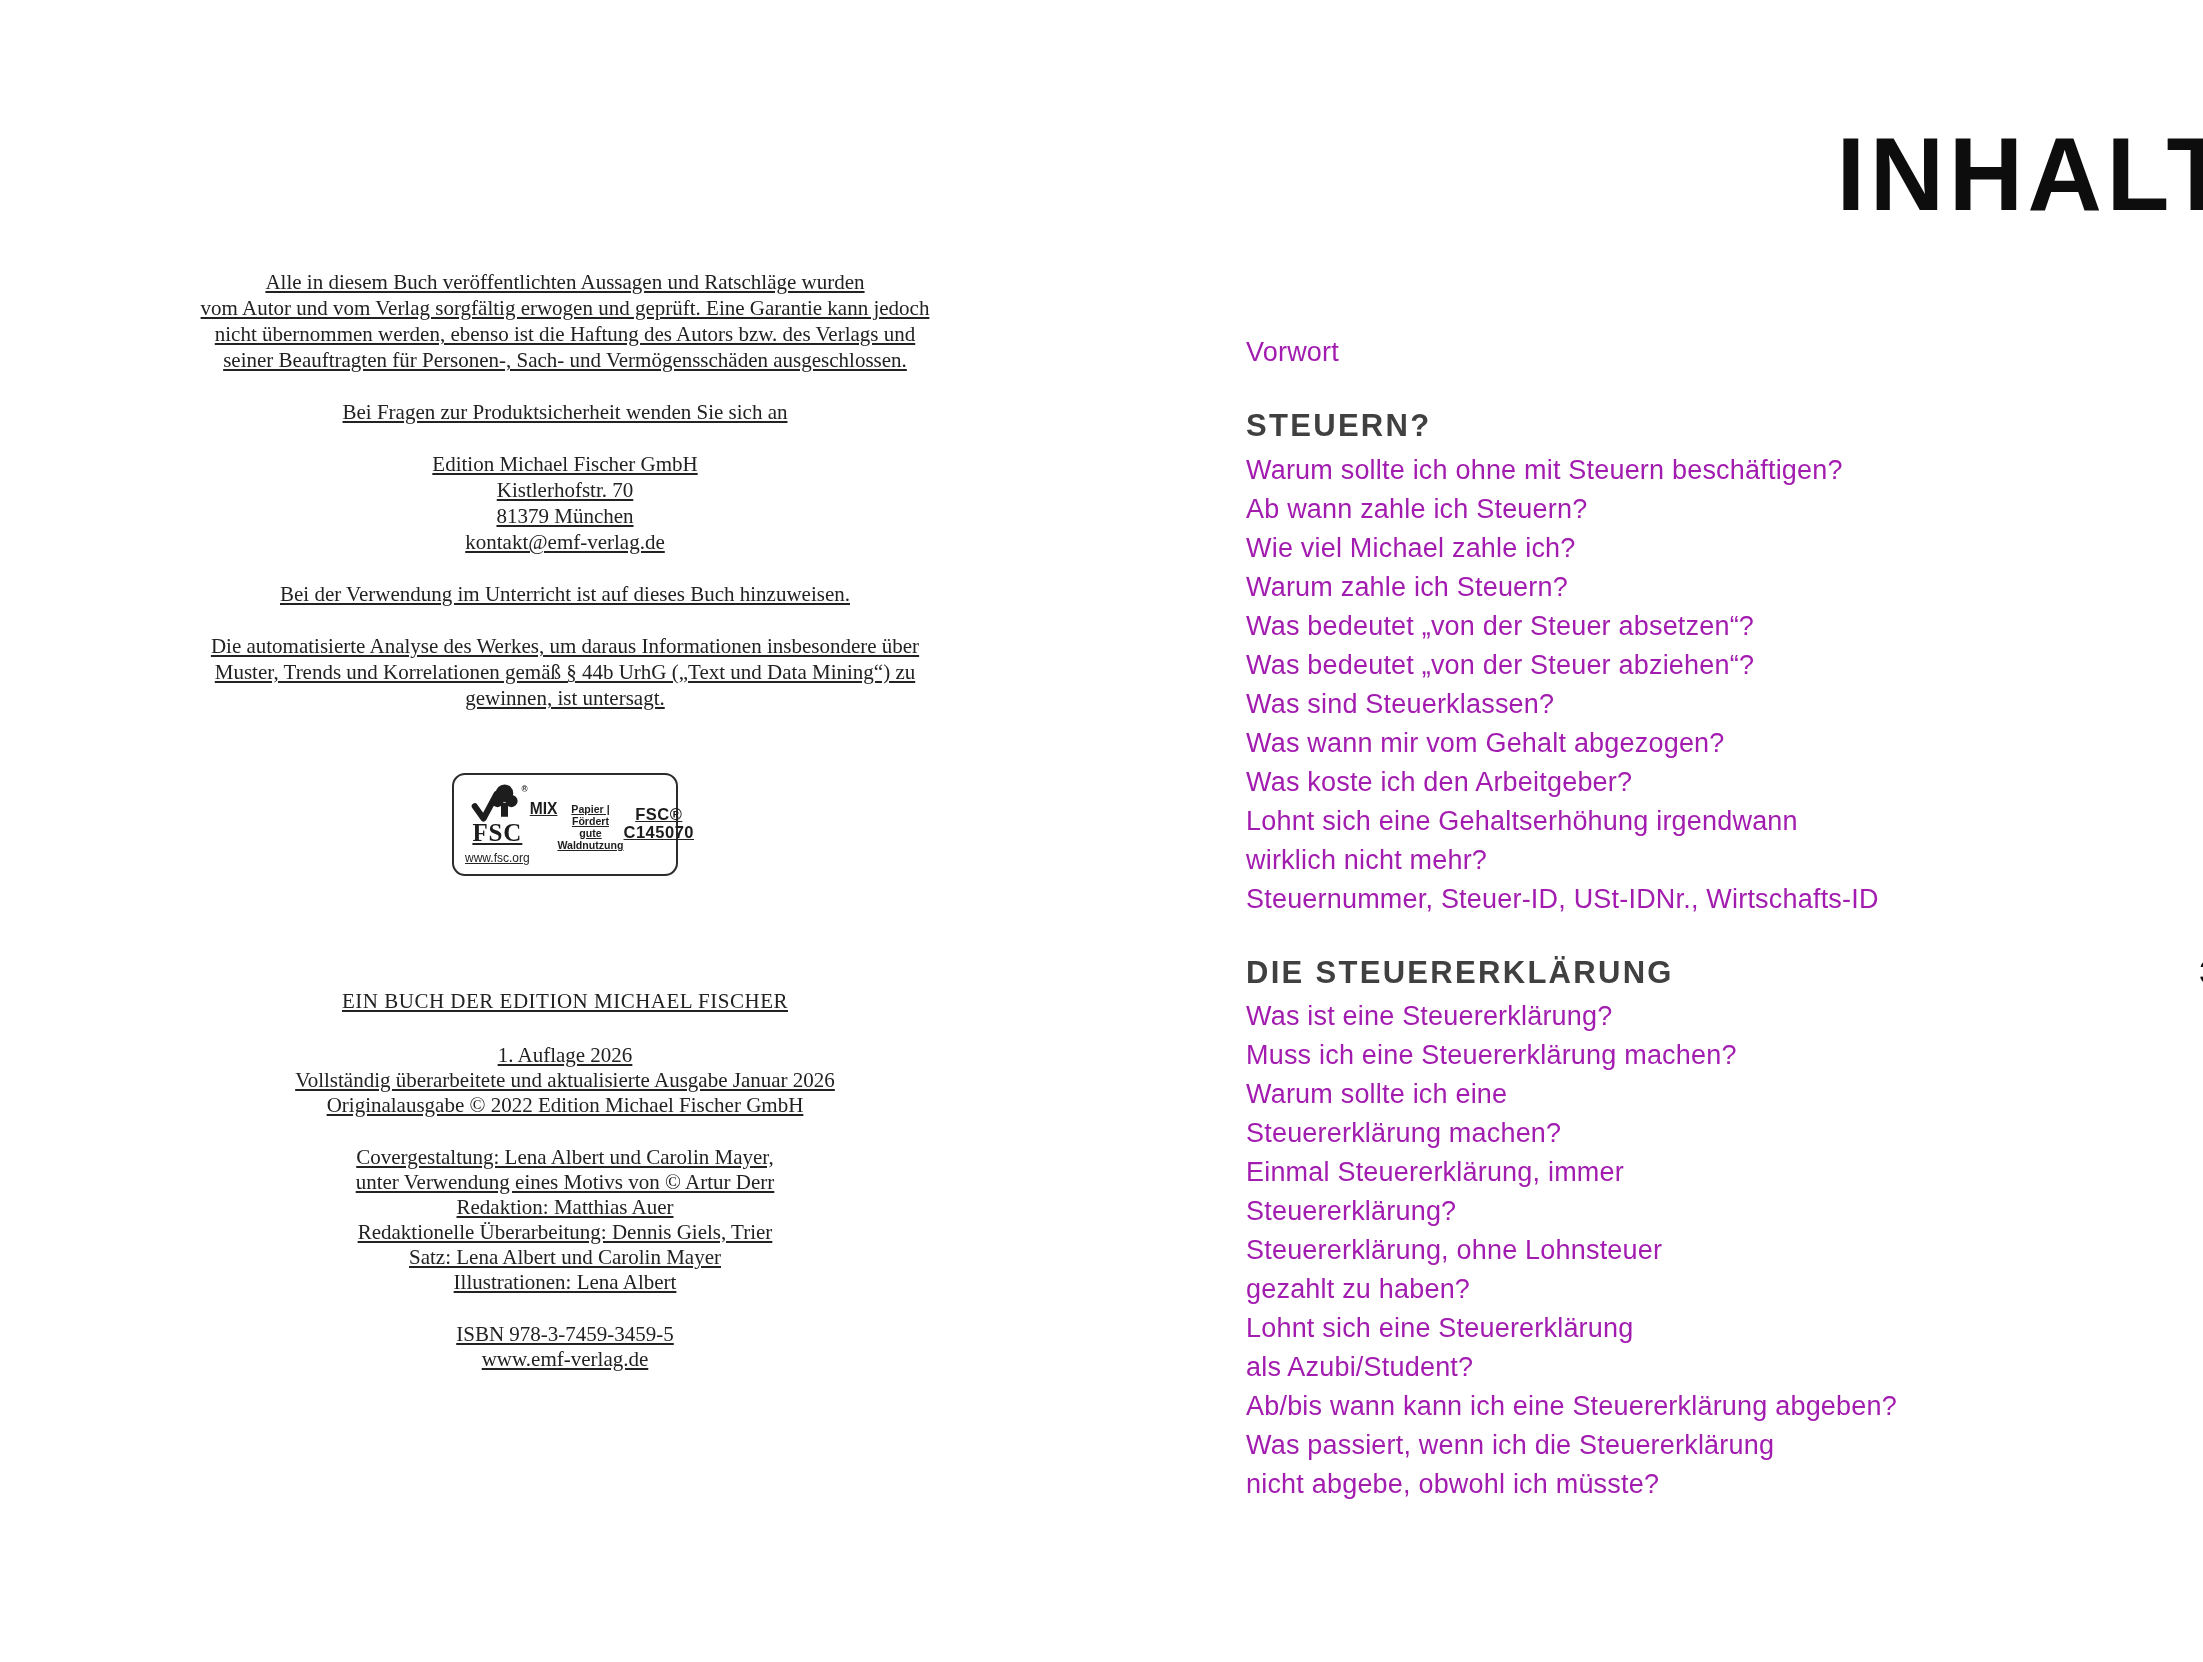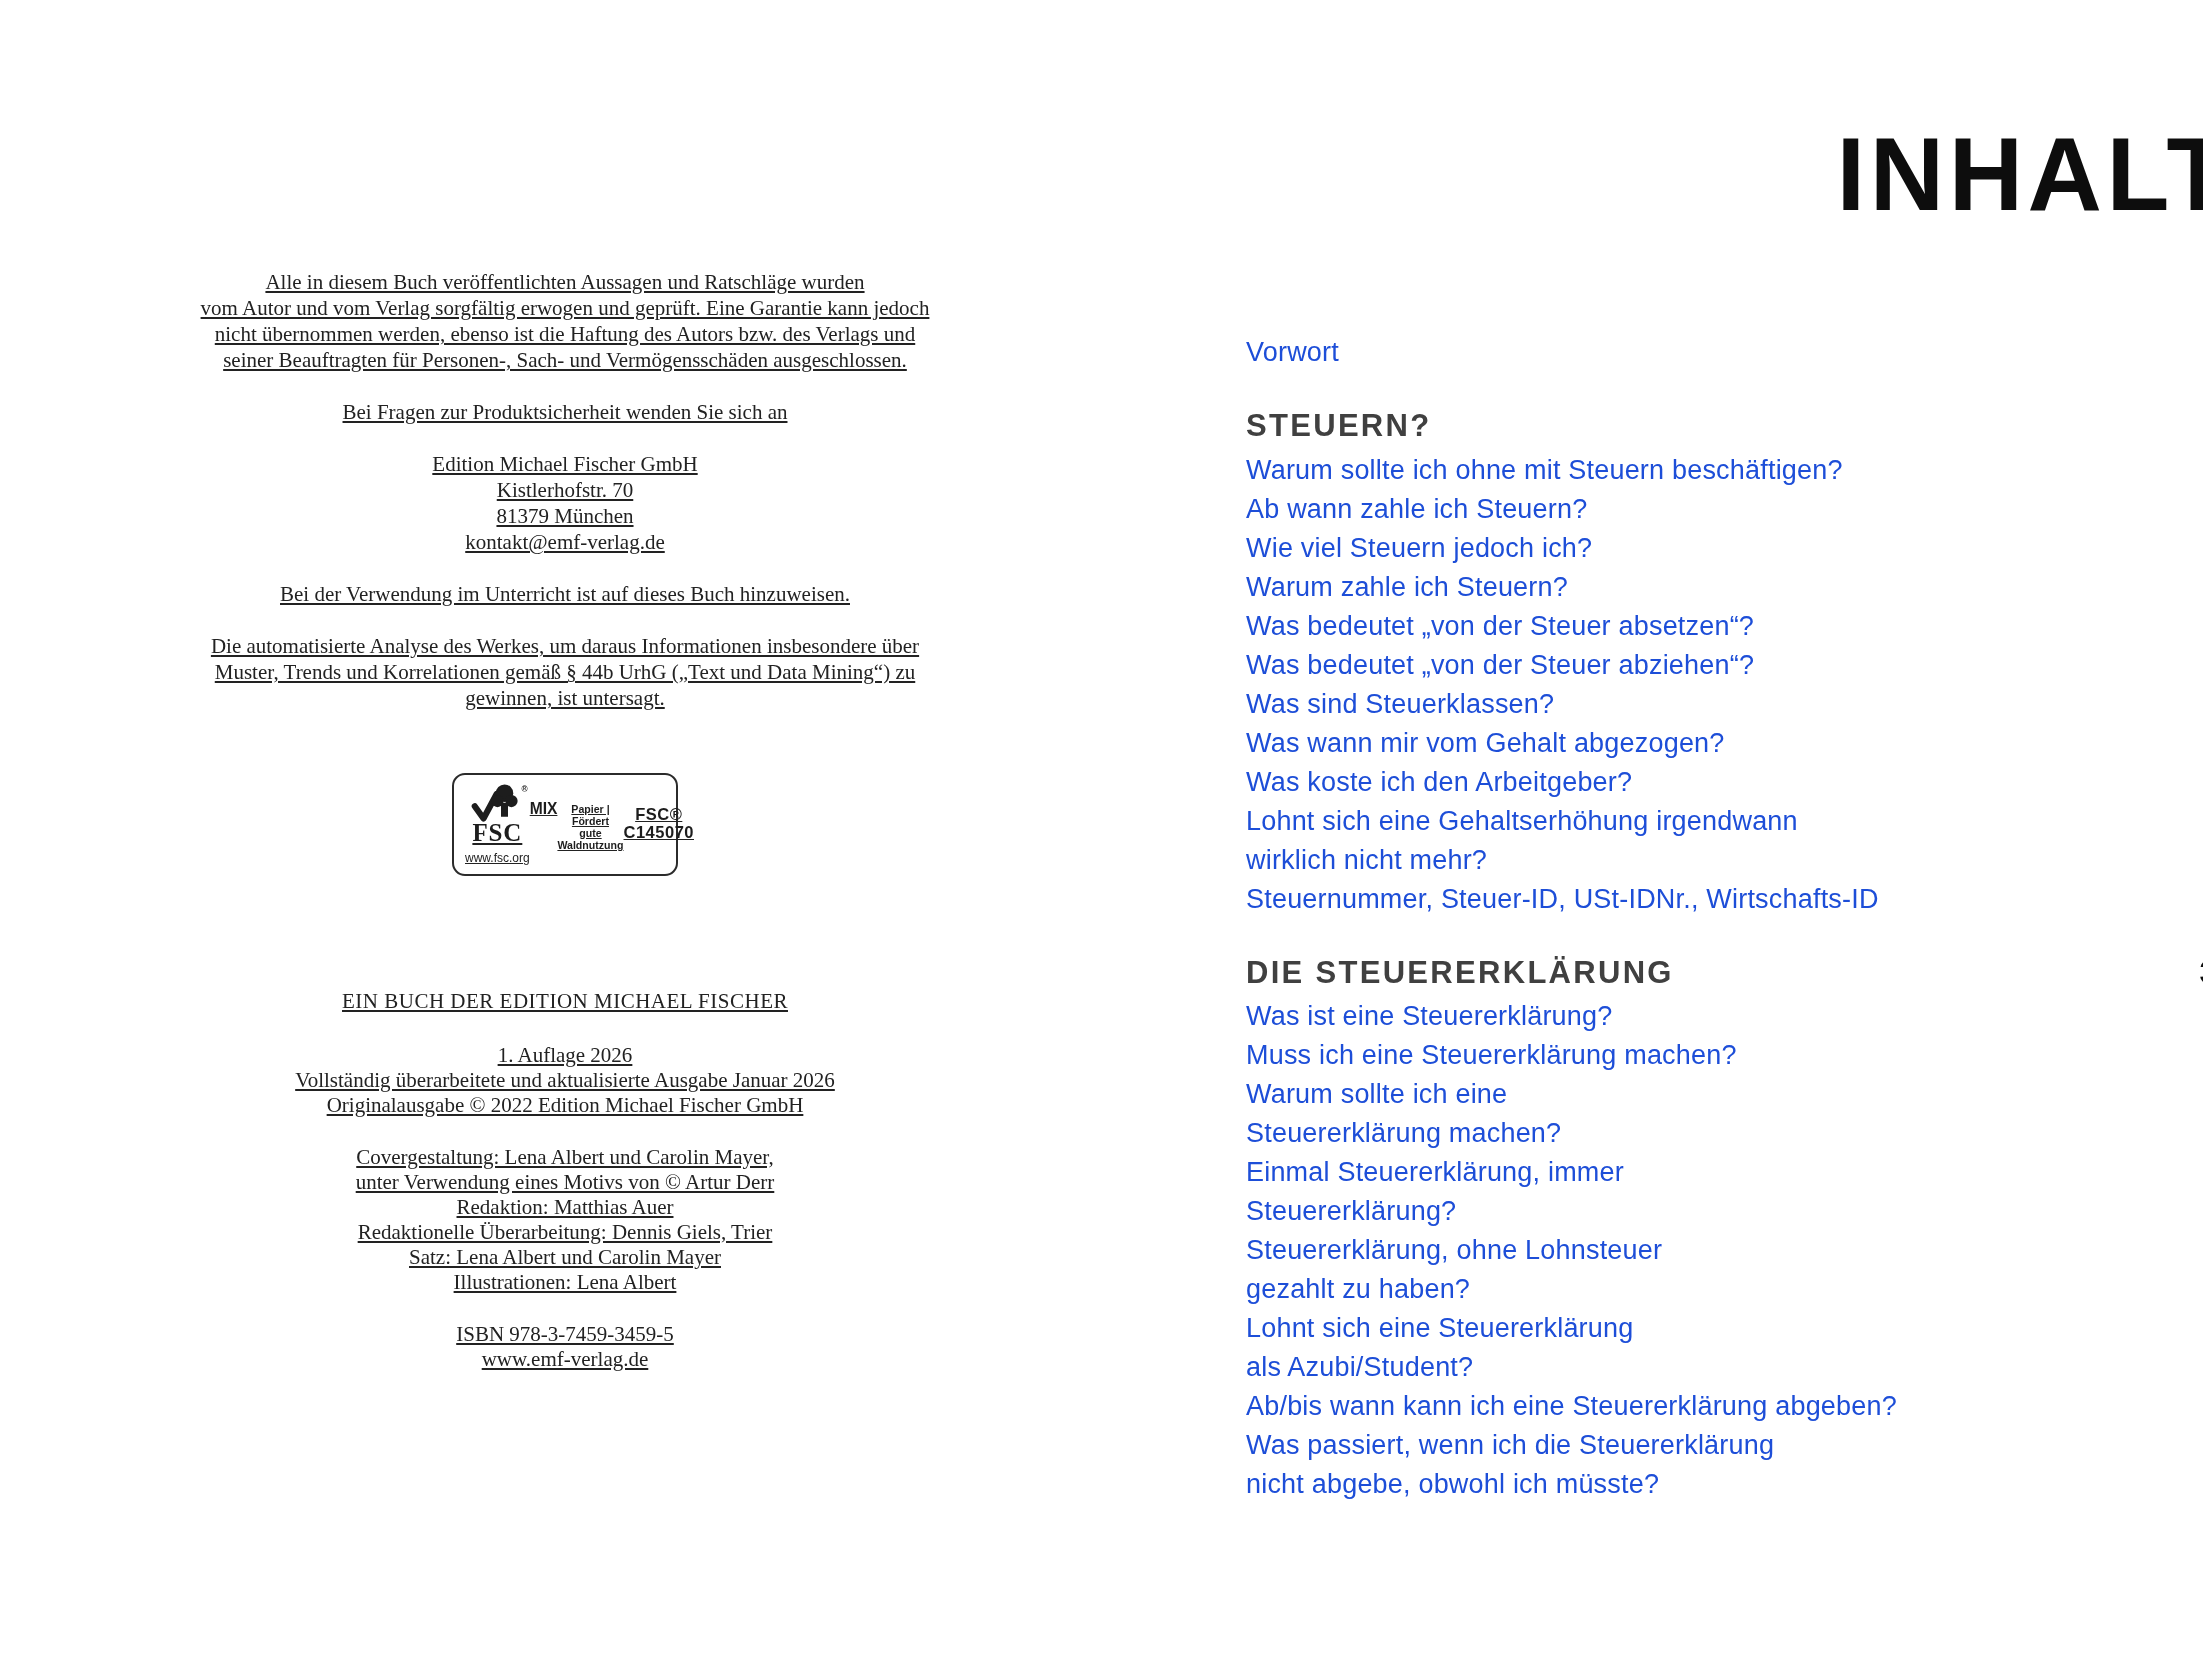--- a/index.html
+++ b/index.html
@@ -30,21 +30,21 @@
   .fsc-claim{font-weight:bold;font-size:10.6px;line-height:12px;margin-top:2.8px;white-space:pre-line;}
   .fsc-cert{font-weight:bold;font-size:16.5px;line-height:18.4px;margin-top:4.6px;letter-spacing:0.5px;}
 
   
   .page-right{position:absolute;left:1102px;top:0;width:1102px;height:1662px;}
   .toc-title{position:absolute;left:144px;top:123px;width:988px;text-align:right;
              font-family:"Liberation Sans",sans-serif;font-weight:bold;font-size:103px;line-height:1;
              letter-spacing:4.6px;margin-right:-4.6px;color:#0d0d0d;}
   .toc{position:absolute;left:144px;top:333px;width:988px;font-family:"Liberation Sans",sans-serif;}
   .toc-row{display:flex;justify-content:space-between;align-items:center;height:39px;}
-  .toc-row .lbl{font-size:27px;letter-spacing:0.2px;color:#1d4ed8;}
+  .toc-row .lbl{font-size:27px;letter-spacing:0.2px;color:#a21caf;}
   .toc-row .pg{font-size:27px;color:#1c1c1c;}
   .toc-header{height:42px;margin-top:33px;margin-bottom:3.7px;}
   .toc-header .lbl{font-size:31px;font-weight:bold;letter-spacing:2.3px;color:#404040;}
   .toc-header .pg{font-size:31px;font-weight:bold;color:#0d0d0d;}
 </style>
 </head>
 <body>
 
 <div class="spread">
 
@@ -112,21 +112,21 @@
           <span class="lbl">STEUERN?</span>
           <span class="pg">11</span>
         </div>
         <div class="toc-row toc-item">
           <span class="lbl">Warum sollte ich ohne mit Steuern beschäftigen?</span>
         </div>
         <div class="toc-row toc-item">
           <span class="lbl">Ab wann zahle ich Steuern?</span>
         </div>
         <div class="toc-row toc-item">
-          <span class="lbl">Wie viel Steuern jedoch ich?</span>
+          <span class="lbl">Wie viel Michael zahle ich?</span>
         </div>
         <div class="toc-row toc-item">
           <span class="lbl">Warum zahle ich Steuern?</span>
         </div>
         <div class="toc-row toc-item">
           <span class="lbl">Was bedeutet „von der Steuer absetzen“?</span>
         </div>
         <div class="toc-row toc-item">
           <span class="lbl">Was bedeutet „von der Steuer abziehen“?</span>
         </div>

